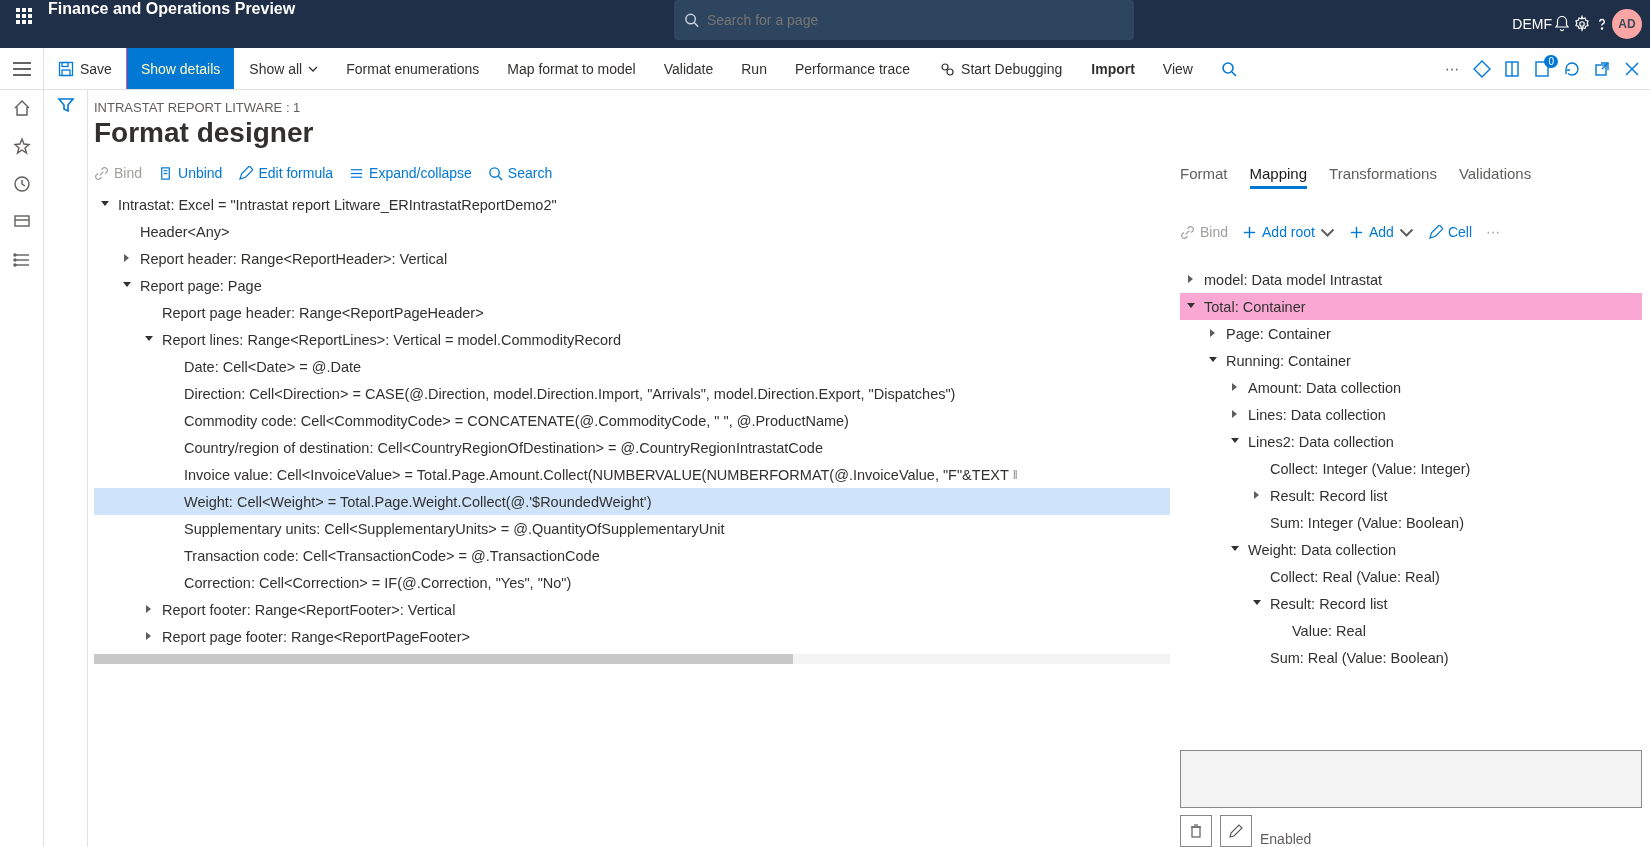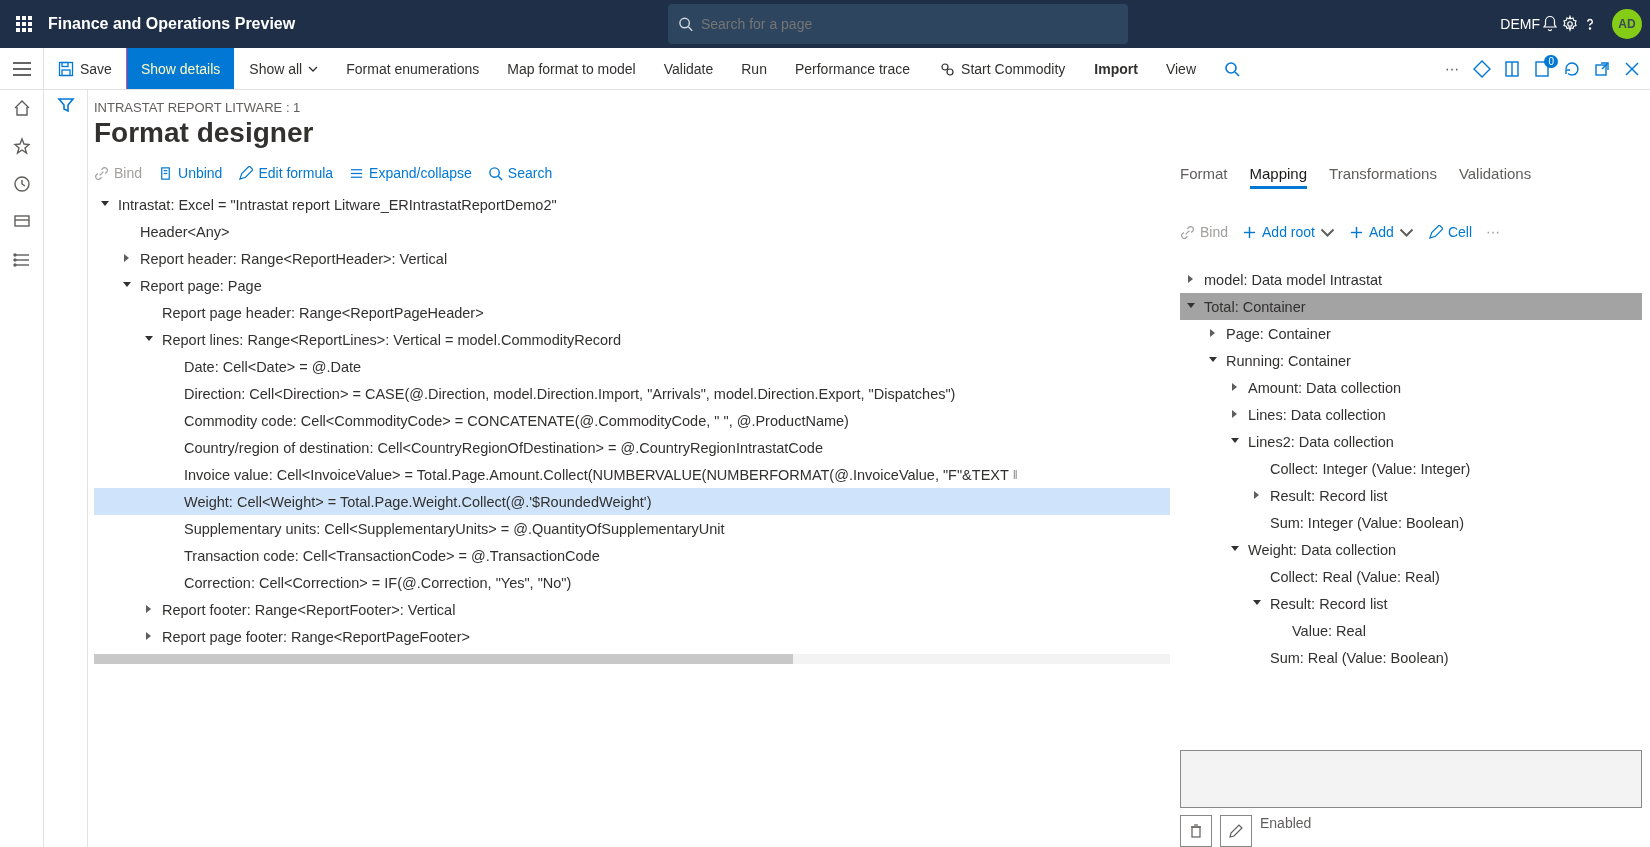--- a/index.html
+++ b/index.html
@@ -1,30 +1,30 @@
 <!DOCTYPE html>
 <html><head>
 <meta charset="utf-8">
 <style>
   * { box-sizing: border-box; margin: 0; padding: 0; }
   html, body { height: 100%; width: 100%; font-family: "Segoe UI", Arial, sans-serif; font-size: 14px; color: #323130; overflow: hidden;}
   body { display:flex; flex-direction:column; }
 
   
-  .topbar { background:#1e2f47; color:#fff; height:48px; display:flex; align-items:center; padding:0 8px; }
+  .topbar { background:#1e2f47; color:#fff; height:48px; display:flex; padding:0 8px; }
   .waffle { width:32px; height:32px; display:flex; align-items:center; justify-content:center; cursor:pointer;}
   .waffle svg { fill:#fff; }
   .app-title { font-size:16px; font-weight:600; margin-left:8px; white-space:nowrap;}
   .search-wrap { flex:1; display:flex; justify-content:center;}
   .search-box { background:#2e455f; color:#cfd6df; width:460px; height:40px; border-radius:4px; display:flex; align-items:center; padding:0 10px; gap:8px;}
   .search-box input { background:transparent; border:none; outline:none; color:#cfd6df; width:100%; font-size:14px;}
   .top-right { display:flex; align-items:center; gap:0; }
   .top-right .company { font-size:14px; }
   .top-icon { width:20px; height:20px; display:flex; align-items:center; justify-content:center; cursor:pointer;}
-  .avatar { width:30px; height:30px; border-radius:50%; background:#84cc16; color:#3b4a5a; display:flex; align-items:center; justify-content:center; font-size:12px; font-weight:600; margin-left:12px;}
+  .avatar { width:30px; height:30px; border-radius:50%; background:#fca5a5; color:#3b4a5a; display:flex; align-items:center; justify-content:center; font-size:12px; font-weight:600; margin-left:0;}
 
   
   .actionbar { background:#fff; border-bottom:1px solid #e1e1e1; height:42px; display:flex; align-items:stretch; }
   .actionbar .left-nav-toggle { width:44px; display:flex; align-items:center; justify-content:center; border-right:1px solid #e1e1e1;}
   .actionbar .items { display:flex; align-items:center; overflow:hidden;}
   .ab-item { display:flex; align-items:center; padding:0 14px; height:100%; gap:6px; cursor:pointer; white-space:nowrap; color:#323130;}
   .ab-item.save { border-right:1px solid #ec4899;}
   .ab-item.active { background:#0078d4; color:#fef9c3; }
   .ab-item.emph { font-weight:600; }
   .ab-sep { width:1px; background:#e1e1e1; margin:8px 0;}
@@ -63,25 +63,25 @@
   .tree .indent { display:inline-block; flex-shrink:0;}
   .pin { color:#888; margin-left:4px; font-size:12px;}
 
   .tabs { display:flex; gap:22px; border-bottom:0; padding-bottom:6px;}
   .tab { cursor:pointer; padding:4px 0; color:#605e5c; font-size:15px;}
   .tab.active { color:#1b1a19; border-bottom:3px solid #0078d4; font-weight:400;}
 
   .r-toolbar { display:flex; align-items:center; gap:14px; padding:10px 0 6px 0;}
   .r-tree-wrap { flex:1; overflow:auto; border-top:1px solid transparent;}
   .r-tree .node { min-height:27px; display:flex; align-items:center; padding:0 4px; white-space:nowrap;}
-  .r-tree .node.selected { background:#a3a3a3;}
+  .r-tree .node.selected { background:#f9a8d4;}
 
   .detail-box { margin-top:10px; }
   .detail-box textarea { width:100%; height:58px; border:1px solid #8a8886; background:#f3f3f3; resize:none; outline:none; padding:6px;}
-  .detail-row { display:flex; align-items:flex-start; gap:8px; margin-top:4px;}
+  .detail-row { display:flex; align-items:flex-end; gap:8px; margin-top:4px;}
   .detail-row .sq { width:32px; height:32px; border:1px solid #8a8886; display:flex; align-items:center; justify-content:center; cursor:pointer;}
   .detail-row .lbl { color:#605e5c;}
 
   .hscroll { height:10px; background:#f3f3f3; position:relative; margin-top:4px;}
   .hscroll .thumb{ position:absolute; left:0; top:0; height:10px; background:#c8c8c8; width:65%;}
 
   svg { display:block;}
 </style>
 </head>
 <body>
@@ -175,21 +175,21 @@
       </div>
     <div class="ab-item">
         <span>Performance trace</span>
       </div>
     <div class="ab-sep"></div>
     <div class="ab-item">
       <svg width="16" height="16" viewBox="0 0 16 16" fill="none" stroke="#323130" stroke-width="1.2">
           <circle cx="6" cy="6" r="3"></circle>
           <circle cx="11" cy="11" r="3"></circle>
         </svg>
-      <span>Start Commodity</span>
+      <span>Start Debugging</span>
     </div>
     <div class="ab-sep"></div>
     <div class="ab-item emph">
         <span>Import</span>
       </div>
     <div class="ab-item">
         <span>View</span>
       </div>
     <div class="ab-item">
         <svg width="16" height="16" viewBox="0 0 16 16" fill="none" stroke="#0078d4" stroke-width="1.6">

